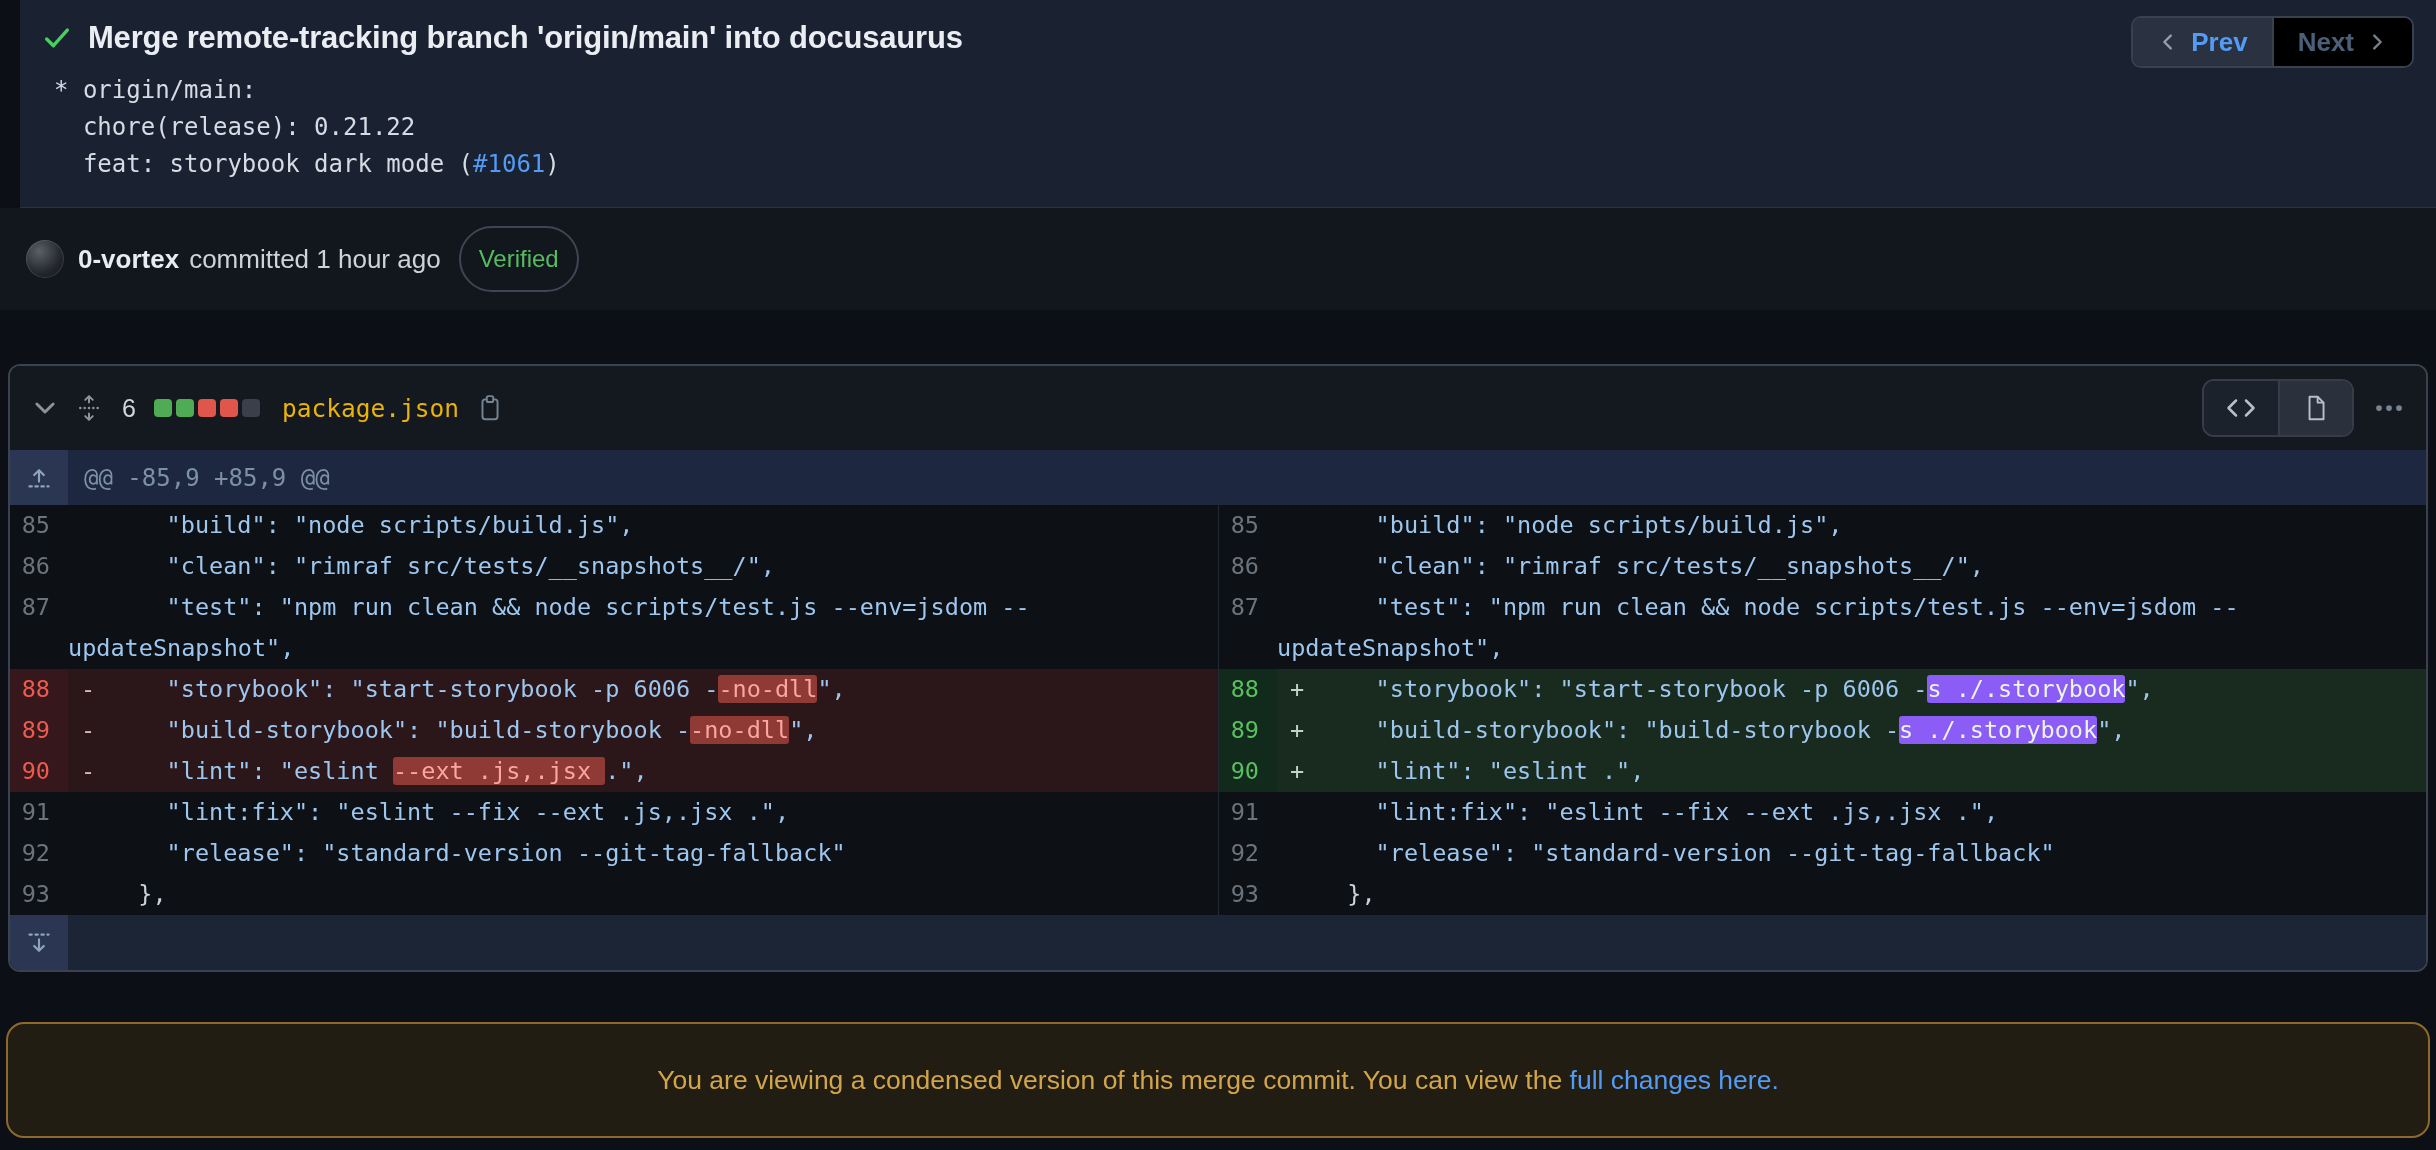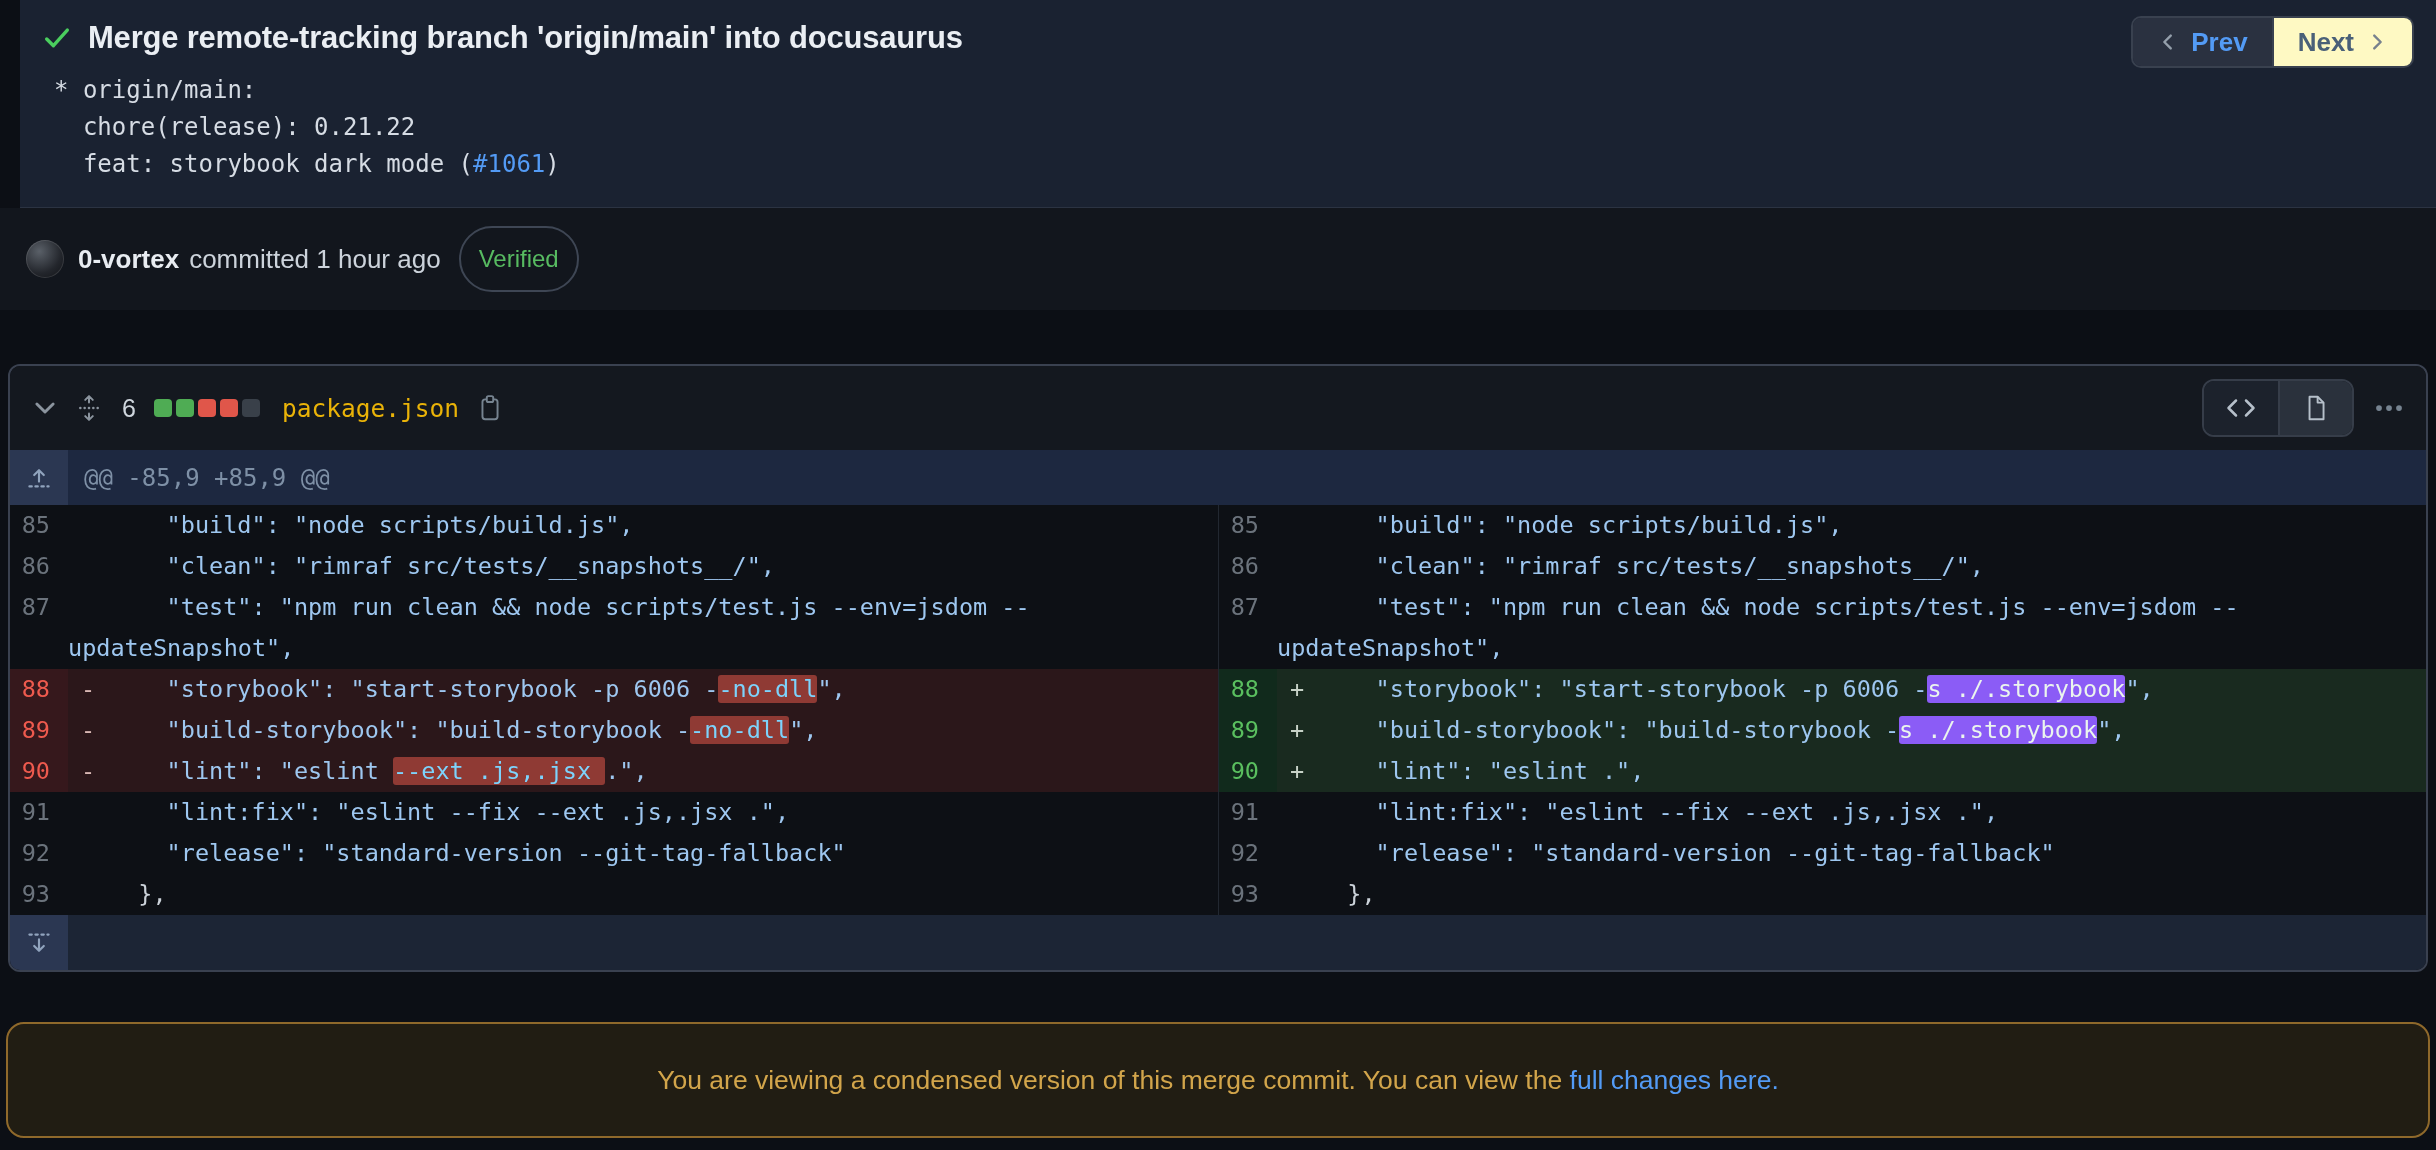--- a/index.html
+++ b/index.html
@@ -20,21 +20,21 @@
   .title-row { display:flex; align-items:center; gap:16px; }
   .check-icon { width:30px; height:30px; flex:none; }
   h1.commit-title { margin:0; font-size:31px; font-weight:700; color:#eaeef3; letter-spacing:-0.2px; }
   .nav-group {
     position:absolute; top:16px; right:22px; display:flex;
     border:2px solid #39414f; border-radius:10px; overflow:hidden;
   }
   .nav-btn { display:flex; align-items:center; gap:12px; height:48px; padding:0 24px;
     font-size:26px; font-weight:600; cursor:pointer; }
   .nav-btn.prev { background:#2a3140; color:#539bf5; }
-  .nav-btn.next { background:#fef9c3; color:#4a6078; border-left:2px solid #39414f; }
+  .nav-btn.next { background:#000000; color:#4a6078; border-left:2px solid #39414f; }
   .nav-chev { width:22px; height:22px; }
   .commit-msg { margin:16px 0 0 12px; font-size:24px; line-height:37px; color:#d6dce4; white-space:pre; }
   .commit-msg a, .msg-link { color:#539bf5; text-decoration:none; cursor:pointer; }
 
   
   .committer-bar { height:102px; background:#12161d; display:flex; align-items:center; padding:0 26px; }
   .avatar { width:38px; height:38px; border-radius:50%; flex:none; margin-right:14px;
     background:radial-gradient(circle at 35% 30%, #5a6068, #23262c 60%, #101216);
     box-shadow:inset 0 0 0 1px rgba(255,255,255,0.12); }
   .committer-name { font-size:26px; font-weight:700; color:#e8ecf1; margin-right:10px; cursor:pointer; }
@@ -69,21 +69,21 @@
   .gut { width:58px; flex:none; text-align:right; padding-right:18px;
     font-family:"DejaVu Sans Mono","Liberation Mono",monospace;
     font-size:23.5px; line-height:41px; color:#6b737c; cursor:pointer; }
   .codecell { flex:1; white-space:pre; overflow:hidden;
     font-family:"DejaVu Sans Mono","Liberation Mono",monospace;
     font-size:23.5px; line-height:41px; color:#9ec7f0; }
   .sign { display:inline-block; width:42px; padding-left:13px; }
   .pane.del { background:#2b171a; }
   .pane.del .gut { background:#36181c; color:#ee5a4e; }
   .pane.del .sign { color:#d9b8b4; }
-  .pane.del .hl { background:#8f3a34; color:#7dd3fc; border-radius:3px; }
+  .pane.del .hl { background:#8f3a34; color:#fca5a5; border-radius:3px; }
   .pane.add { background:#192a1f; }
   .pane.add .gut { background:#112a1c; color:#5abf5f; }
   .pane.add .sign { color:#c7d2c7; }
   .pane.add .hl { background:#8b5cf6; color:#ebf5ee; border-radius:3px; }
   .plain { color:#ccd3da; }
 
   .expand-row { display:flex; height:55px; background:#1c2535; }
   .expand-gut { width:58px; flex:none; background:#2b3752; display:flex; align-items:center; justify-content:center; cursor:pointer; }
 
   

